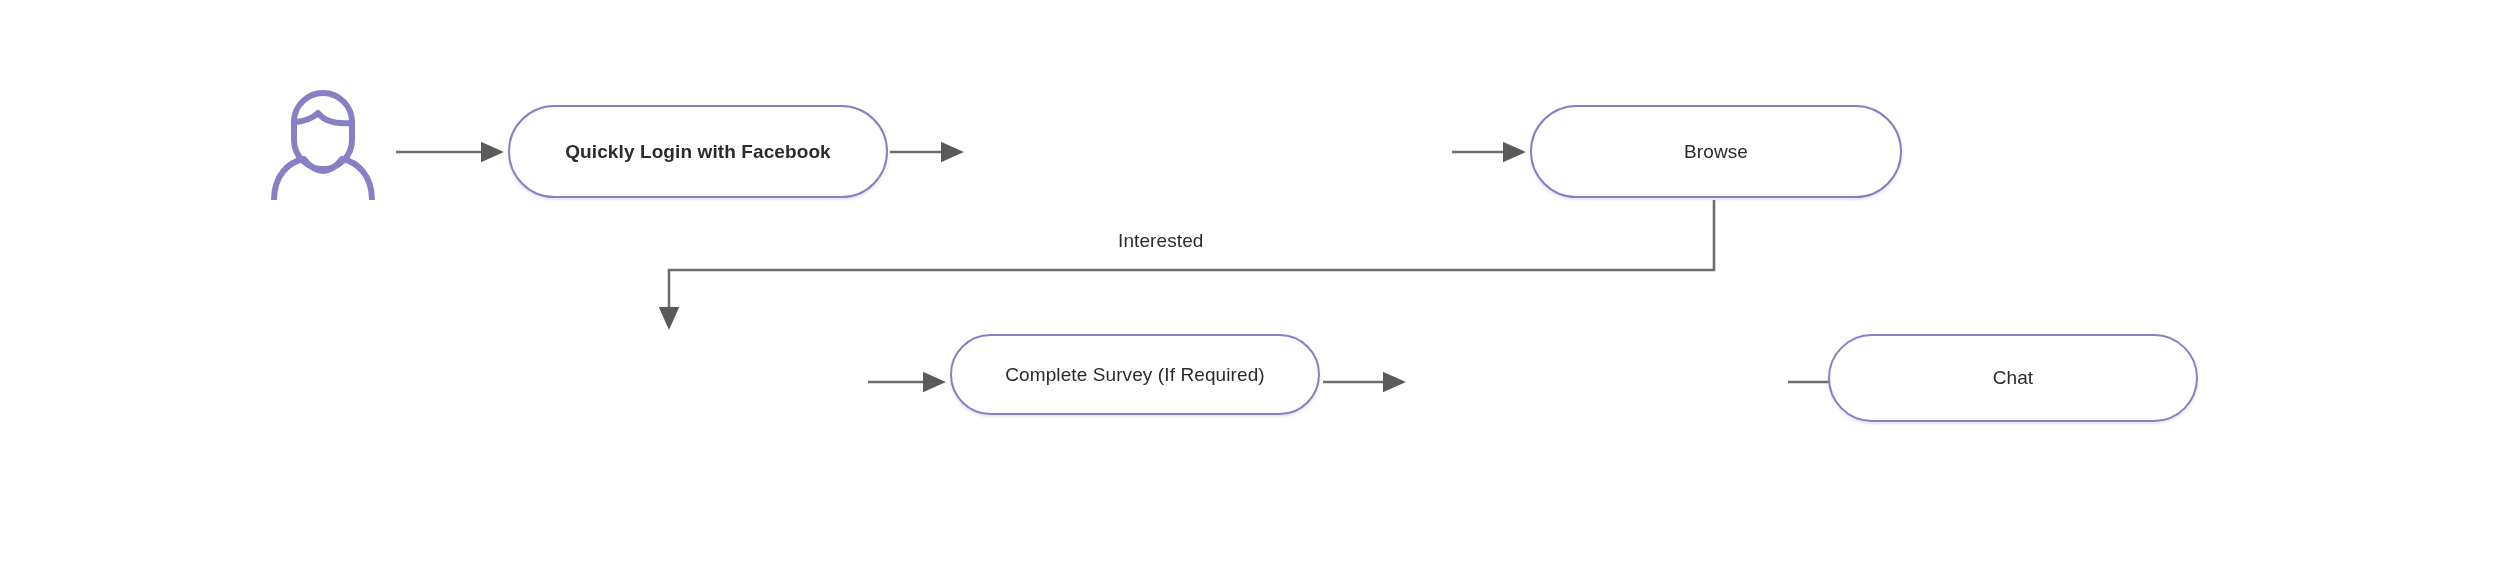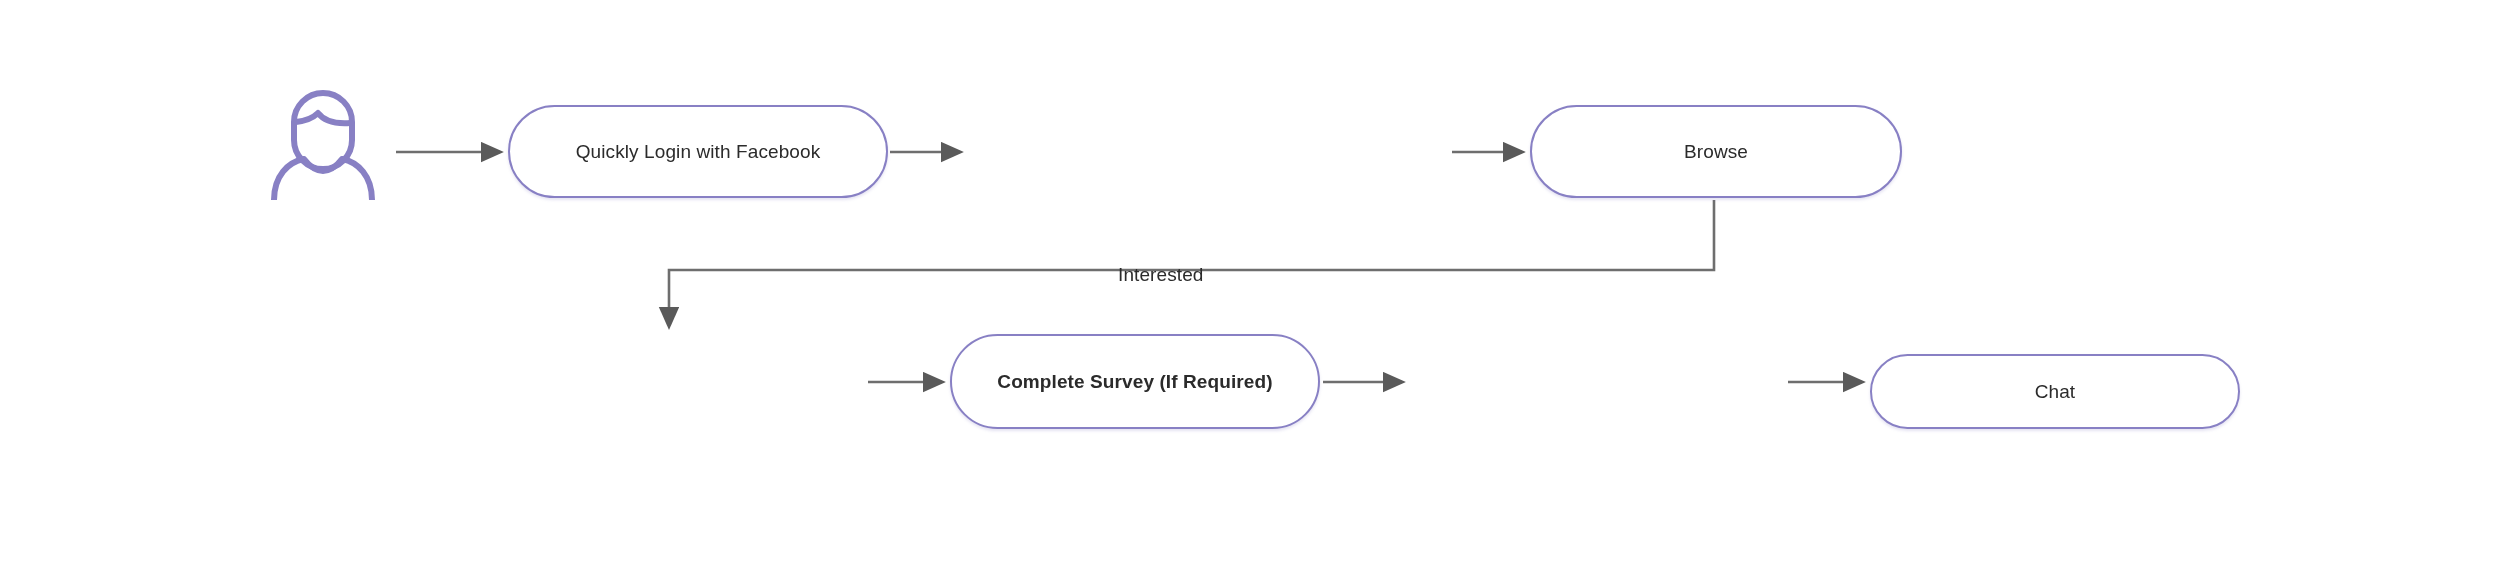--- a/index.html
+++ b/index.html
@@ -88,34 +88,34 @@
       <line x1="1452" y1="152" x2="1522" y2="152" marker-end="url(#arrowhead)"></line>
 
       <path d="M1714,200 L1714,270 L669,270 L669,326" marker-end="url(#arrowhead)"></path>
 
       <line x1="868" y1="382" x2="942" y2="382" marker-end="url(#arrowhead)"></line>
       <line x1="1323" y1="382" x2="1402" y2="382" marker-end="url(#arrowhead)"></line>
       <line x1="1788" y1="382" x2="1862" y2="382" marker-end="url(#arrowhead)"></line>
     </g>
   </svg>
 
-  <div class="edge-label" style="left:1118px; top:264px;">Interested</div>
+  <div class="edge-label" style="left:1118px; top:230px;">Interested</div>
 
-  <div class="node" style="left:508px; top:105px; width:380px; height:93px;">
+  <div class="node" style="left:508px; top:105px; width:380px; height:93px;font-weight:bold;">
     <span class="label">Quickly Login with Facebook</span>
   </div>
 
 
   <div class="node" style="left:1530px; top:105px; width:372px; height:93px;">
     <span class="label">Browse</span>
   </div>
 
 
-  <div class="node" style="left:950px; top:334px; width:370px; height:95px;font-weight:bold;">
+  <div class="node" style="left:950px; top:334px; width:370px; height:81px;">
     <span class="label">Complete Survey (If Required)</span>
   </div>
 
 
-  <div class="node" style="left:1870px; top:334px; width:370px; height:75px;margin-top:20px;">
+  <div class="node" style="left:1828px; top:334px; width:370px; height:88px;">
     <span class="label">Chat</span>
   </div>
 
 </div>
 
 </body></html>

